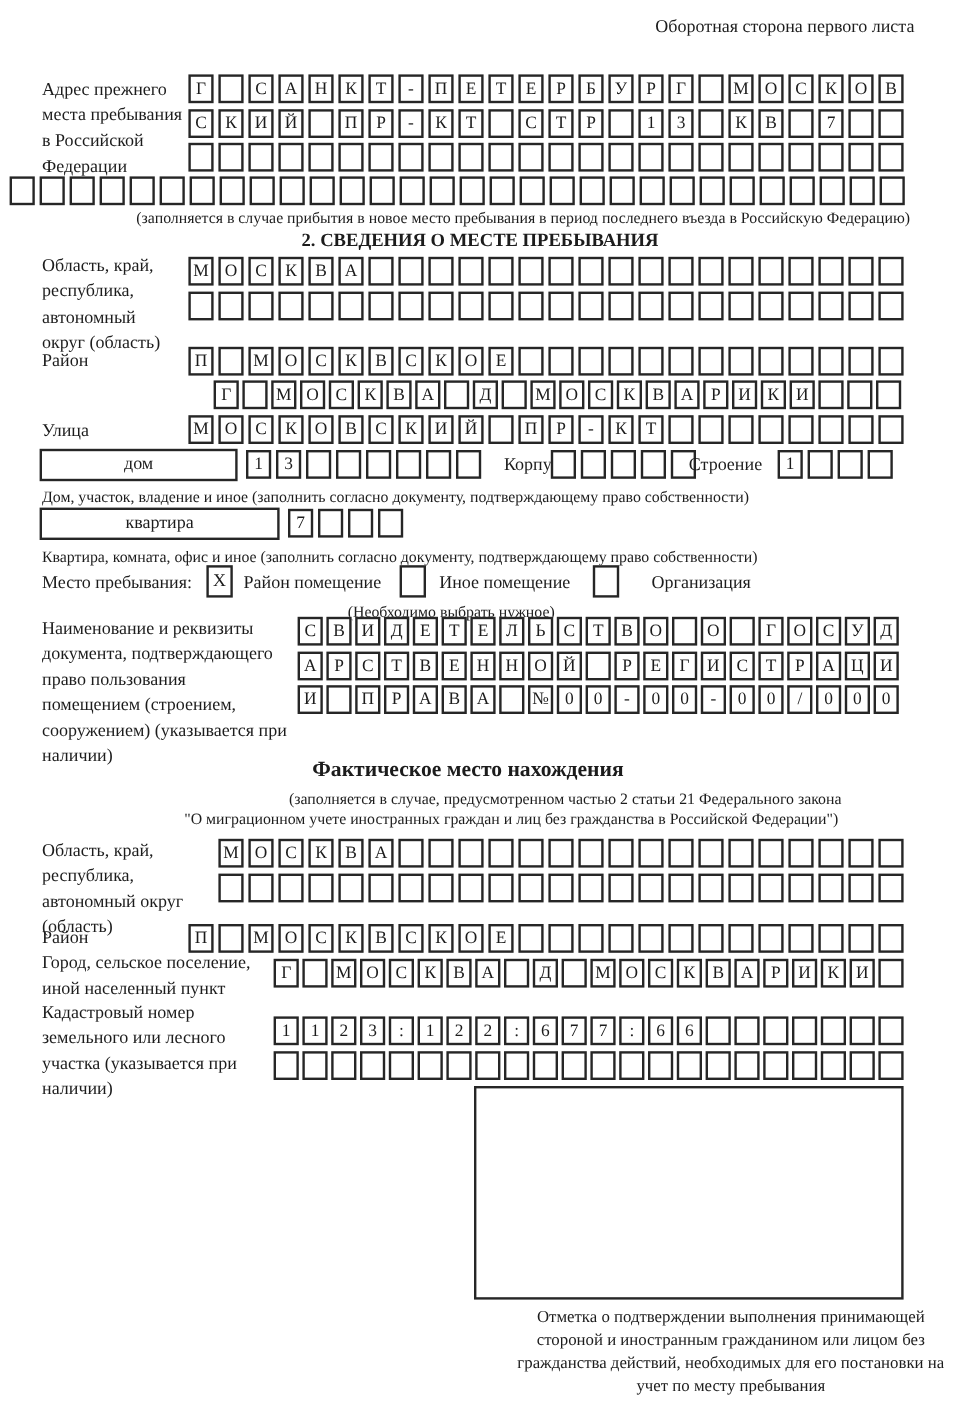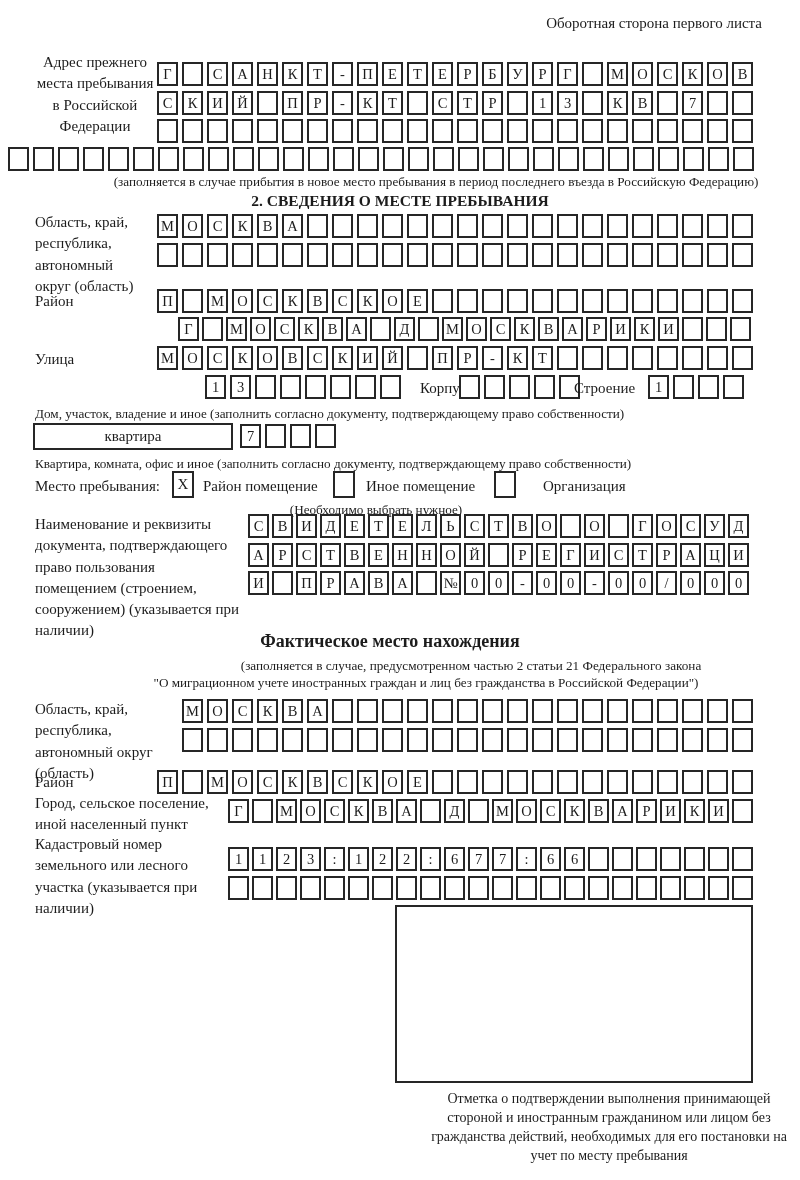--- a/index.html
+++ b/index.html
@@ -29,21 +29,21 @@
   }
   .bigbox{border:2px solid #262626;box-sizing:border-box;background:#fff;}
 </style>
 </head>
 <body>
 
 <div class="page">
 
   <div class="abs label right" style="top:13px;right:38px;width:400px;">Оборотная сторона первого листа</div>
 
-  <div class="abs label" style="top:52px;left:35px;width:120px;text-align:center;">Адрес прежнего места пребывания в Российской Федерации</div>
+  <div class="abs label" style="top:65px;left:35px;width:120px;">Адрес прежнего места пребывания в Российской Федерации</div>
   <div class="cellrow" style="left:157px;top:62px;">
       <div class="c">Г</div>
       <div class="c"></div>
       <div class="c">С</div>
       <div class="c">А</div>
       <div class="c">Н</div>
       <div class="c">К</div>
       <div class="c">Т</div>
       <div class="c">-</div>
       <div class="c">П</div>
@@ -281,20 +281,21 @@
       <div class="c"></div>
       <div class="c"></div>
       <div class="c"></div>
       <div class="c"></div>
       <div class="c"></div>
       <div class="c"></div>
       <div class="c"></div>
       <div class="c"></div>
     </div>
 
+  <div class="widebox abs" style="left:33px;top:374px;width:165px;height:27px;">дом</div>
   <div class="cellrow" style="left:205px;top:375px;">
       <div class="c">1</div>
       <div class="c">3</div>
       <div class="c"></div>
       <div class="c"></div>
       <div class="c"></div>
       <div class="c"></div>
       <div class="c"></div>
       <div class="c"></div>
     </div>

